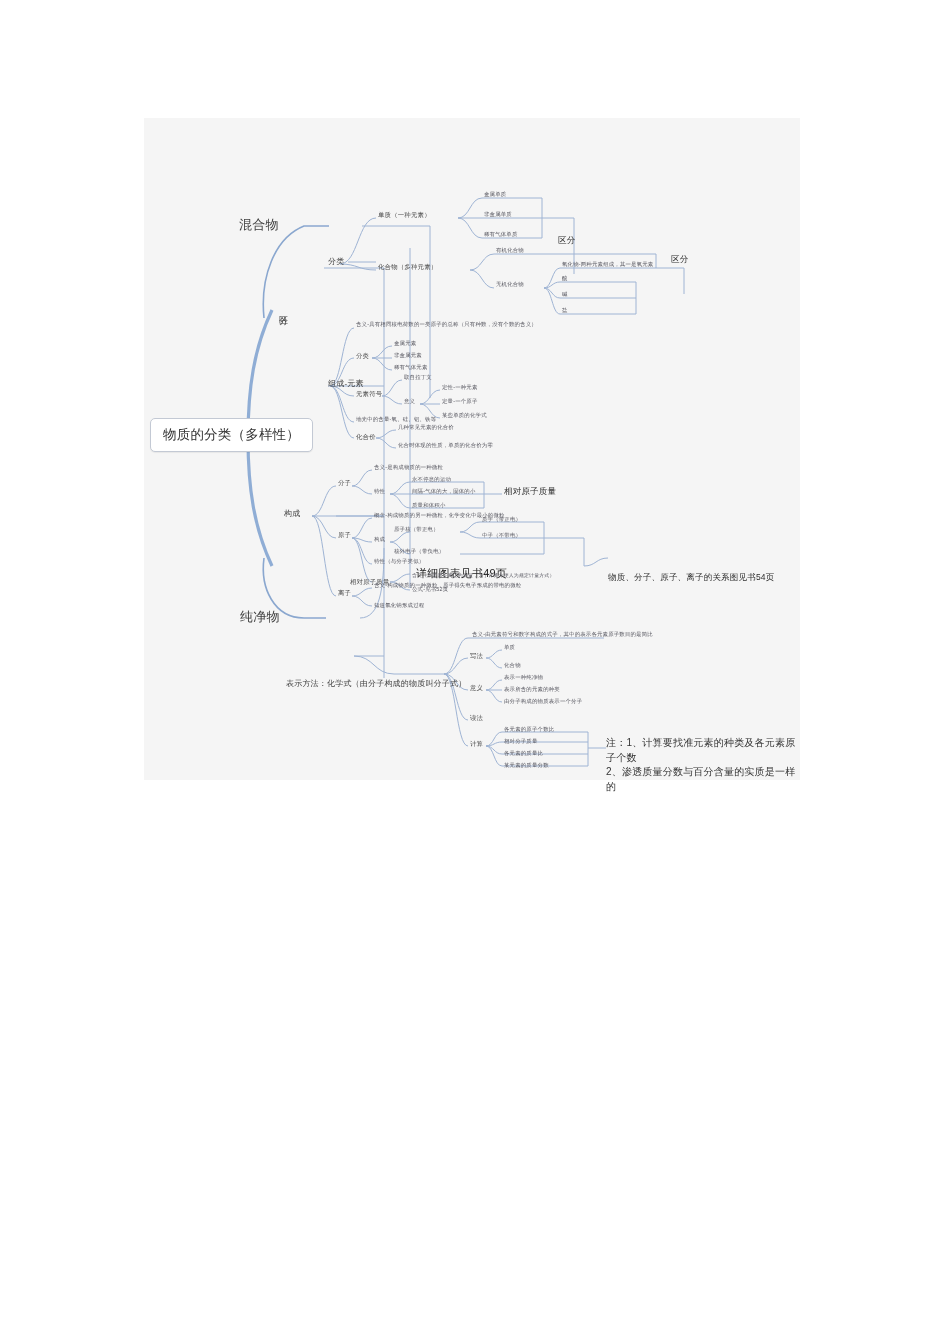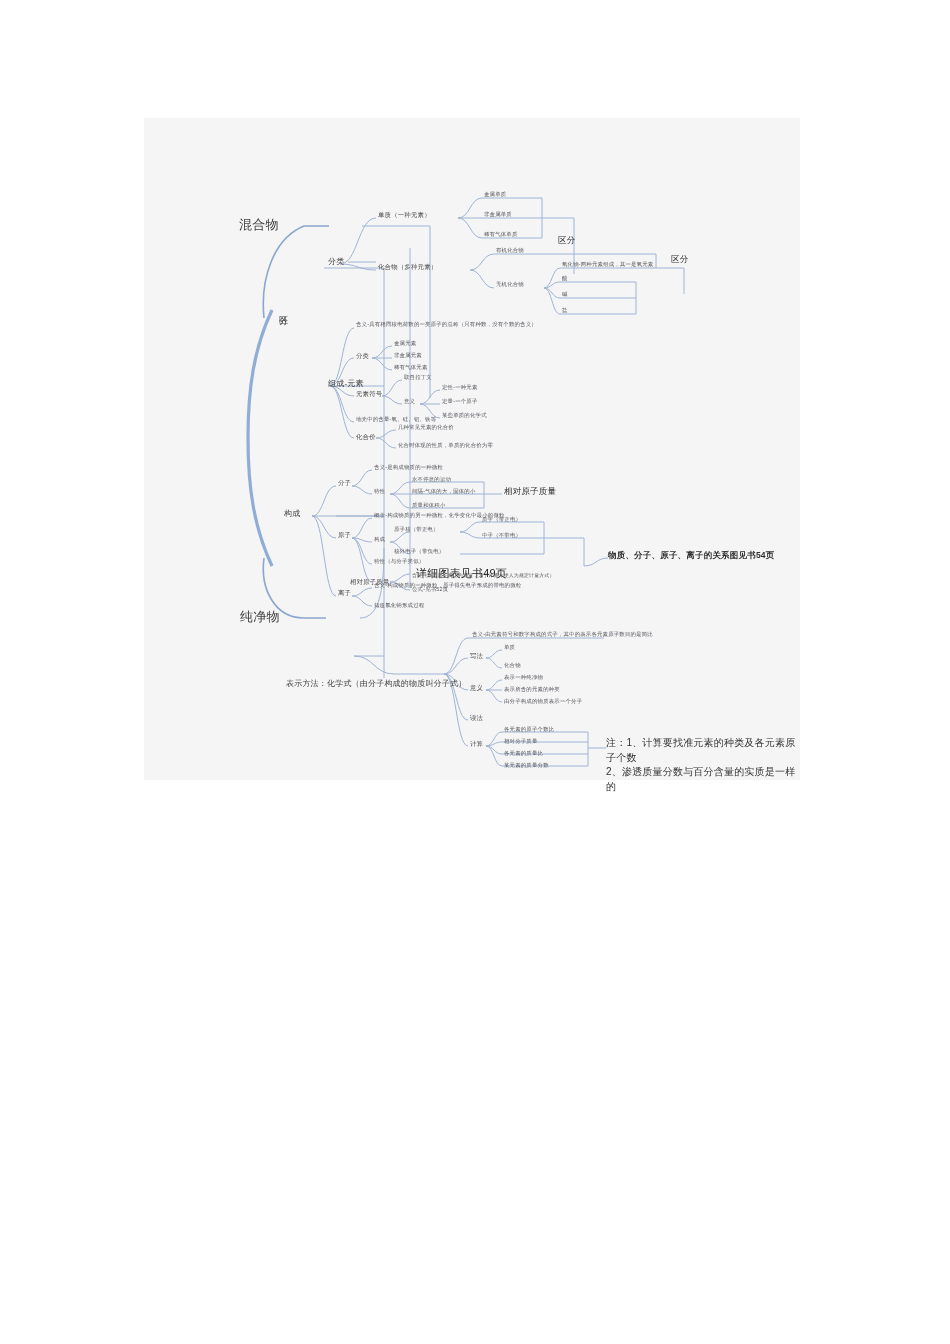--- a/index.html
+++ b/index.html
@@ -197,20 +197,21 @@
         <path d="M358 624 L 444 624" stroke="#9fb4d4" stroke-width="1"></path>
         <path d="M358 636 L 444 636" stroke="#9fb4d4" stroke-width="1"></path>
         <path d="M358 648 L 444 648" stroke="#9fb4d4" stroke-width="1"></path>
         <path d="M444 614 L 444 648" stroke="#9fb4d4" stroke-width="1"></path>
         <path d="M444 630 L 462 630" stroke="#9fb4d4" stroke-width="1"></path>
 
         <path d="M210 538 C 230 538 230 556 250 556 L 300 556" stroke="#9fb4d4" stroke-width="1"></path>
       </g>
     </svg>
 
+    <div class="node root" style="left:6px; top:300px;">物质的分类（多样性）</div>
 
     <div class="node lvl1" style="left:95px; top:100px;">混合物</div>
     <div class="node lvl1" style="left:96px; top:492px;">纯净物</div>
 
     <div class="node vlabel" style="left:134px; top:190px;">区分</div>
 
     <div class="node lvl2" style="left:184px; top:140px;">分类</div>
     <div class="node lvl3" style="left:234px; top:94px;">单质（一种元素）</div>
     <div class="node lvl3" style="left:234px; top:146px;">化合物（多种元素）</div>
 
@@ -270,21 +271,21 @@
     <div class="node lvl4" style="left:230px; top:441px;">特性（与分子类似）</div>
     <div class="node callout-b" style="left:272px; top:450px;">详细图表见书49页</div>
     <div class="node lvl3" style="left:206px; top:461px;">相对原子质量</div>
     <div class="node lvl5" style="left:268px; top:455px;">含义（不是原子真正的质量，为了计算方便人为规定计量方式）</div>
     <div class="node lvl4" style="left:268px; top:469px;">公式-见书52页</div>
 
     <div class="node lvl3" style="left:194px; top:472px;">离子</div>
     <div class="node lvl4" style="left:230px; top:465px;">含义-构成物质的一种微粒，原子得失电子形成的带电的微粒</div>
     <div class="node lvl4" style="left:230px; top:485px;">知道氯化钠形成过程</div>
 
-    <div class="node callout" style="left:464px; top:433px;font-weight:bold;">物质、分子、原子、离子的关系图见书54页</div>
+    <div class="node callout" style="left:464px; top:455px;">物质、分子、原子、离子的关系图见书54页</div>
 
     <div class="node lvl2" style="left:142px; top:562px;">表示方法：化学式（由分子构成的物质叫分子式）</div>
 
     <div class="node lvl4" style="left:328px; top:514px;">含义-由元素符号和数字构成的式子，其中的表示各元素原子数目的最简比</div>
 
     <div class="node lvl3" style="left:326px; top:535px;">写法</div>
     <div class="node lvl4" style="left:360px; top:527px;">单质</div>
     <div class="node lvl4" style="left:360px; top:545px;">化合物</div>
 
     <div class="node lvl3" style="left:326px; top:567px;">意义</div>

